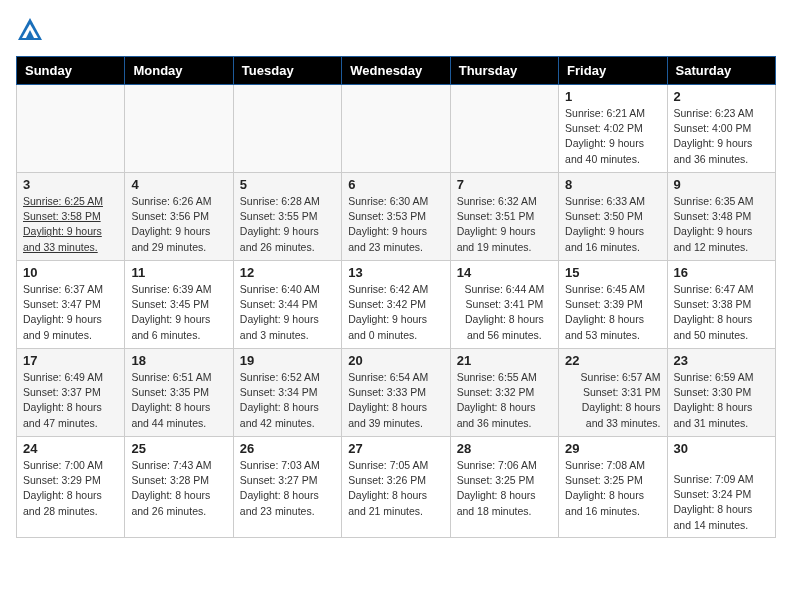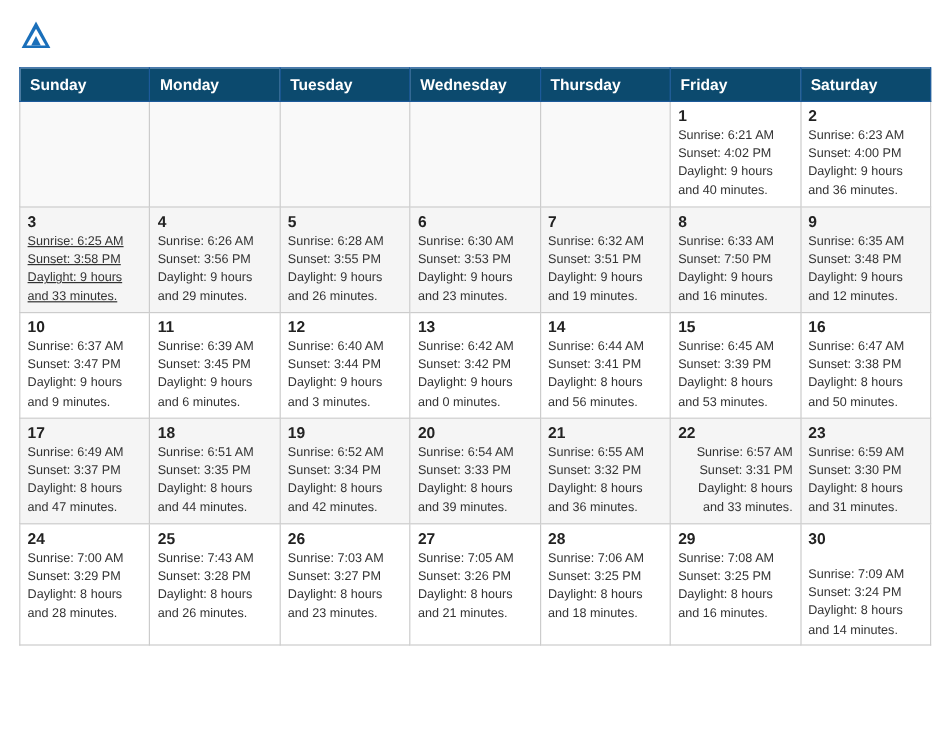--- a/index.html
+++ b/index.html
@@ -50,21 +50,21 @@
     }
     .location {
       font-size: 16px;
       color: #555;
     }
     .calendar {
       width: 100%;
       border-collapse: collapse;
     }
     .calendar th {
-      background: #0c4a6e;
+      background: #000000;
       color: #fff;
       text-align: left;
       padding: 6px 8px;
       font-size: 13px;
       font-weight: bold;
       border: 1px solid #1d5a9a;
     }
     .calendar td {
       border: 1px solid #ccc;
       vertical-align: top;
@@ -181,21 +181,21 @@
         <td>
           <span class="day-number">7</span>
           <div class="day-info" style="white-space: pre-line;">Sunrise: 6:32 AM
 Sunset: 3:51 PM
 Daylight: 9 hours
 and 19 minutes.</div>
         </td>
         <td>
           <span class="day-number">8</span>
           <div class="day-info" style="white-space: pre-line;">Sunrise: 6:33 AM
-Sunset: 7:50 PM
+Sunset: 3:50 PM
 Daylight: 9 hours
 and 16 minutes.</div>
         </td>
         <td>
           <span class="day-number">9</span>
           <div class="day-info" style="white-space: pre-line;">Sunrise: 6:35 AM
 Sunset: 3:48 PM
 Daylight: 9 hours
 and 12 minutes.</div>
         </td>
@@ -224,21 +224,21 @@
         </td>
         <td>
           <span class="day-number">13</span>
           <div class="day-info" style="white-space: pre-line;">Sunrise: 6:42 AM
 Sunset: 3:42 PM
 Daylight: 9 hours
 and 0 minutes.</div>
         </td>
         <td>
           <span class="day-number">14</span>
-          <div class="day-info" style="white-space: pre-line;">Sunrise: 6:44 AM
+          <div class="day-info" style="white-space: pre-line; text-align: center;">Sunrise: 6:44 AM
 Sunset: 3:41 PM
 Daylight: 8 hours
 and 56 minutes.</div>
         </td>
         <td>
           <span class="day-number">15</span>
           <div class="day-info" style="white-space: pre-line;">Sunrise: 6:45 AM
 Sunset: 3:39 PM
 Daylight: 8 hours
 and 53 minutes.</div>

